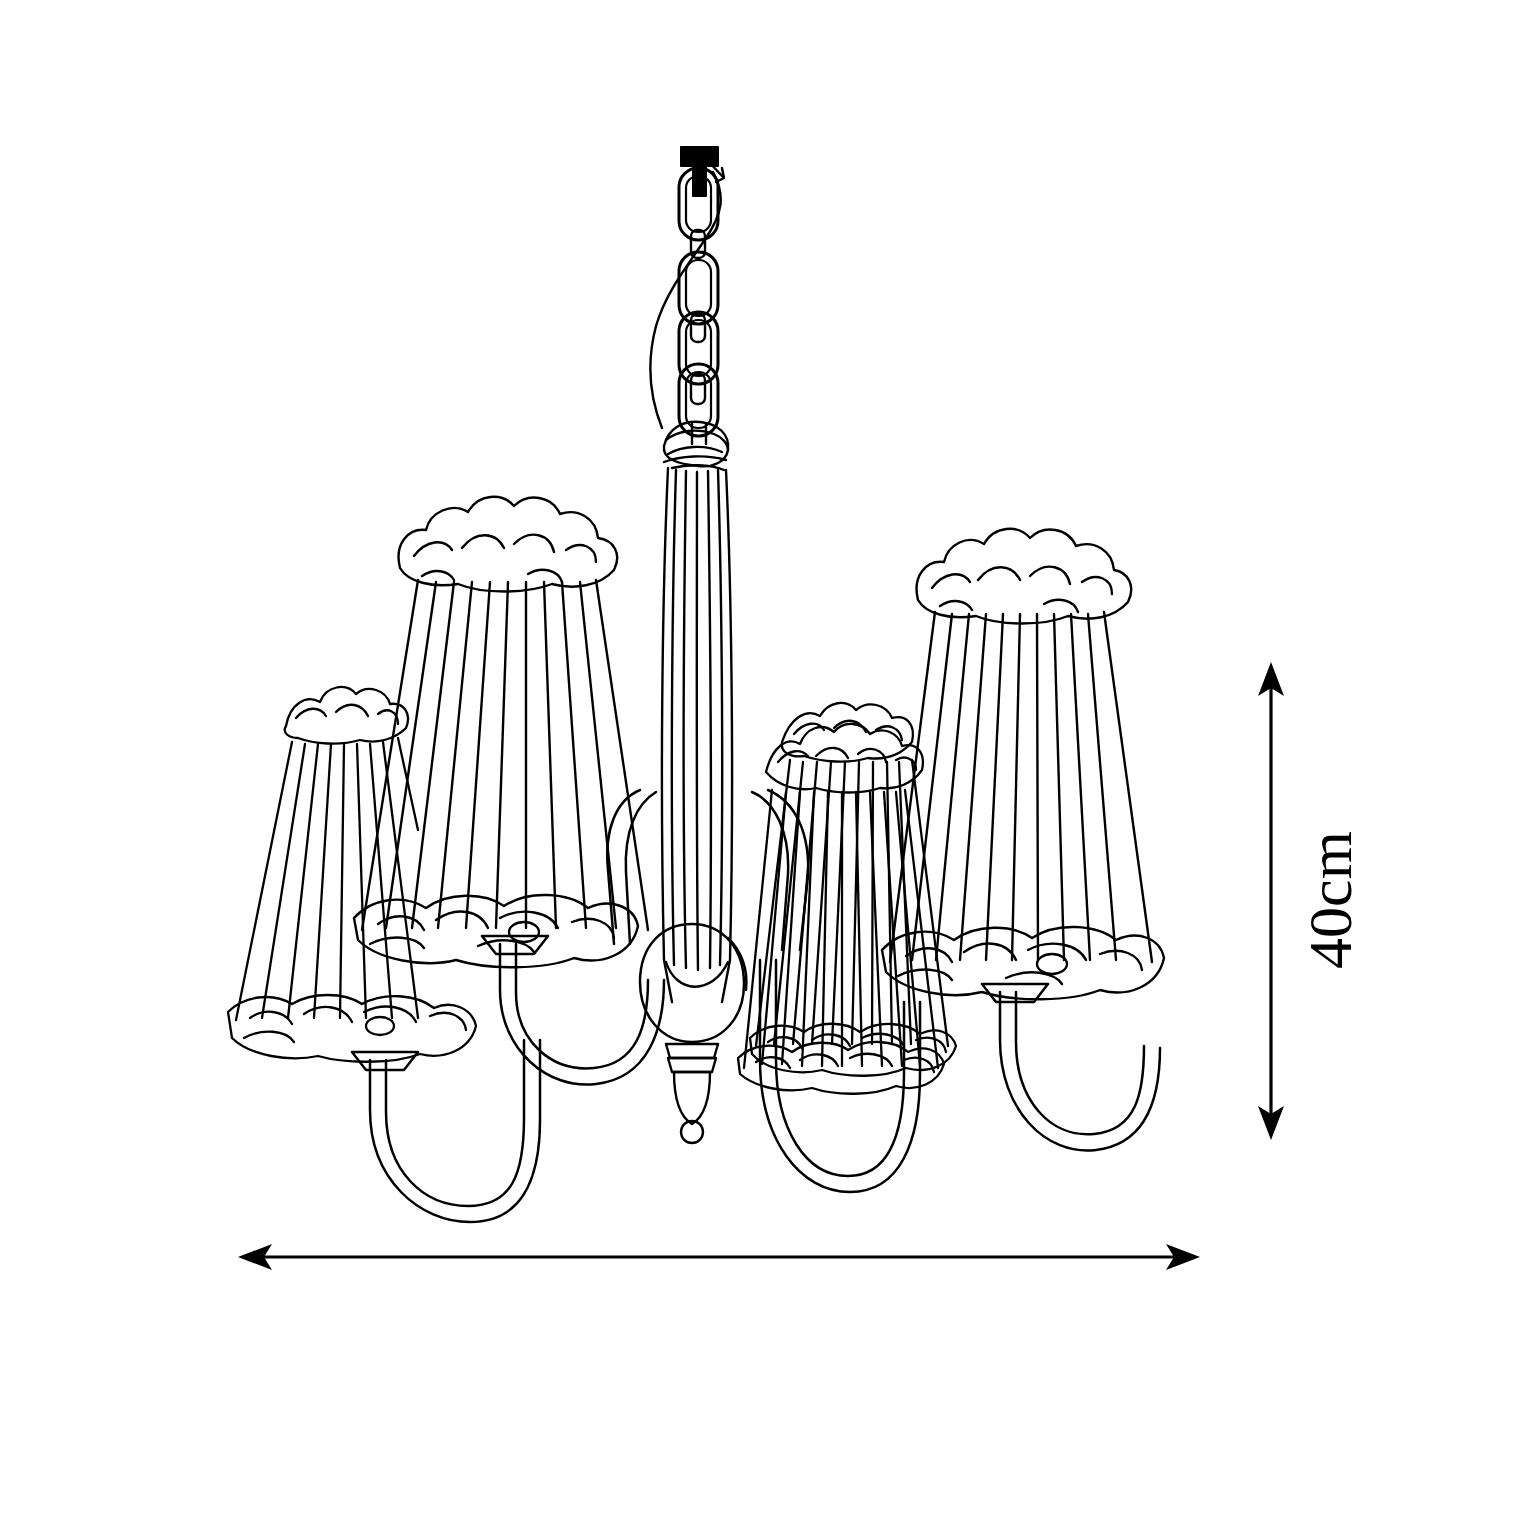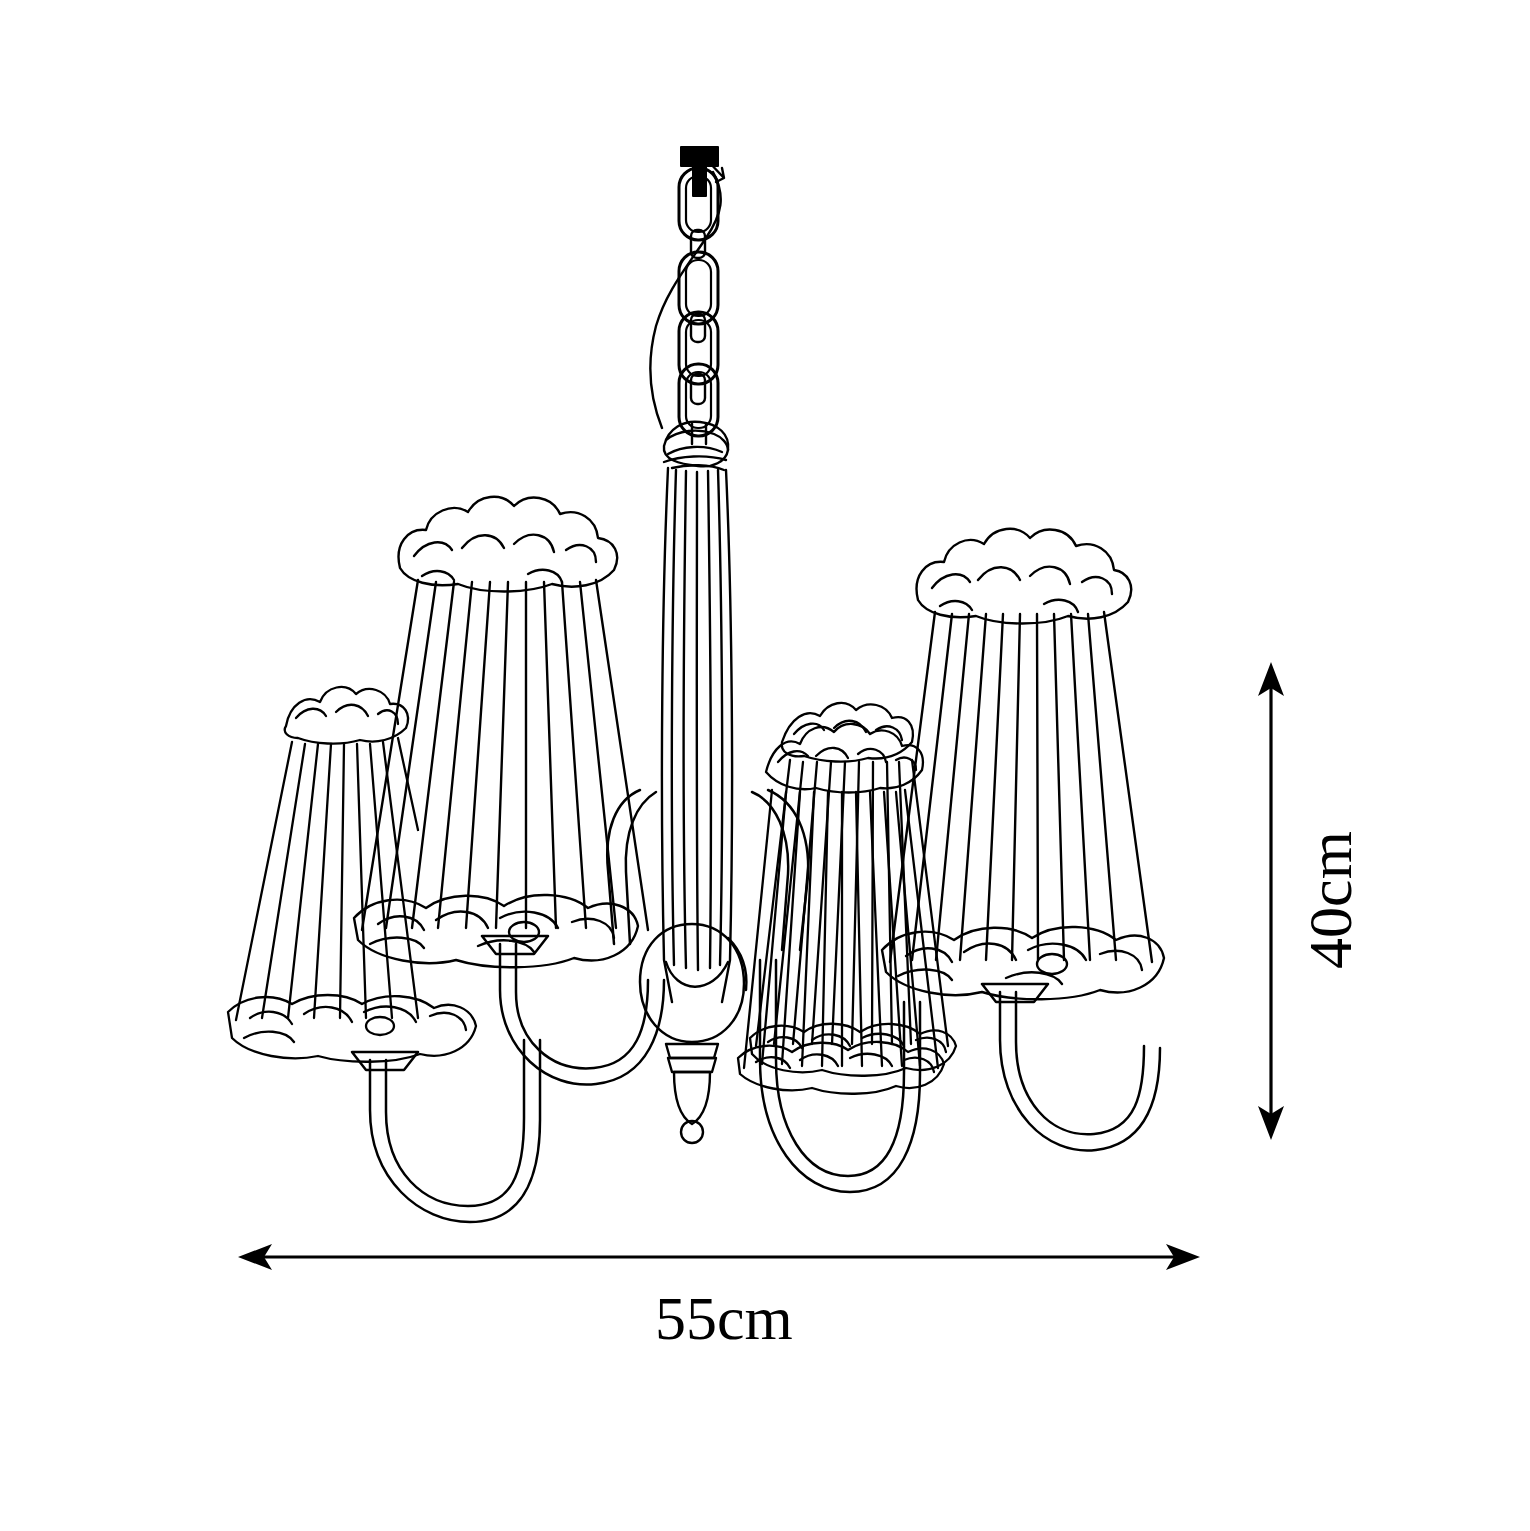--- a/index.html
+++ b/index.html
@@ -316,17 +316,16 @@
       <polygon points="1200,1257 1166,1244 1174,1257 1166,1270" stroke="none"></polygon>
     </g>
 
     <g stroke="#000000" stroke-width="3.2" fill="#000000">
       <line x1="1271" y1="676" x2="1271" y2="1126"></line>
       <polygon points="1271,662 1258,696 1271,688 1284,696" stroke="none"></polygon>
       <polygon points="1271,1140 1258,1106 1271,1114 1284,1106" stroke="none"></polygon>
     </g>
   </svg>
 
-  <div class="dim-label" id="label-width">55cm</div>
 
   <div class="dim-label" id="label-height">40cm</div>
 
 </div>
 
 </body></html>

